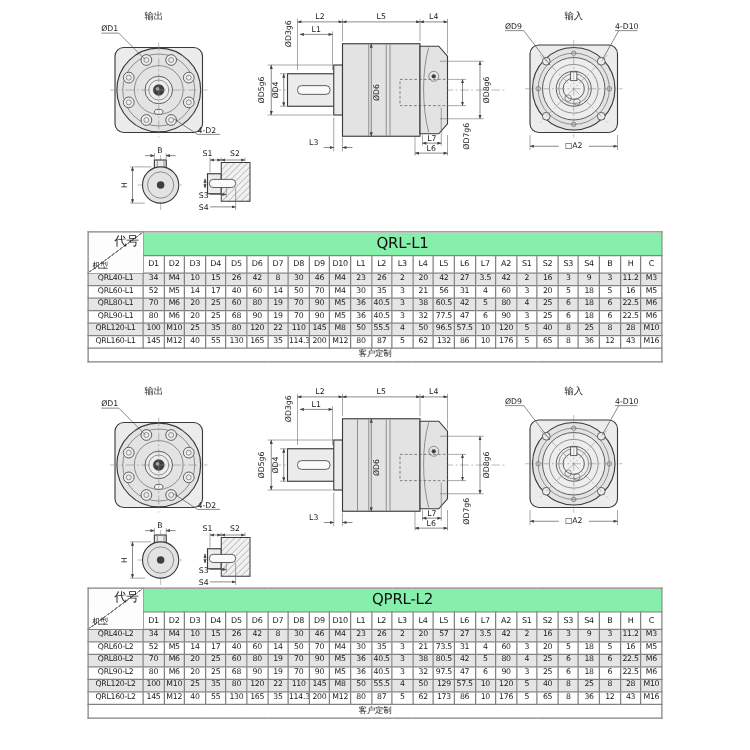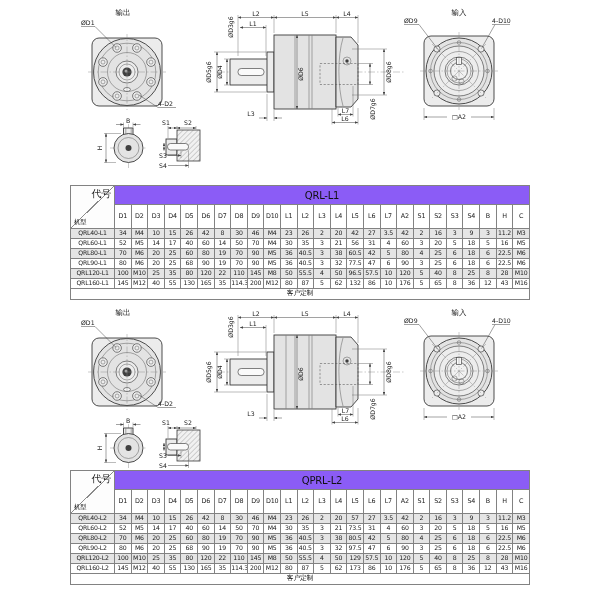--- a/index.html
+++ b/index.html
@@ -19,22 +19,22 @@
   .dash {fill:none;stroke:#555;stroke-width:0.55;stroke-dasharray:2.2 1.6;}
   .dim  {stroke:#444;stroke-width:0.5;fill:none;}
   .ext  {stroke:#666;stroke-width:0.45;fill:none;}
   .hatchrect{stroke:#3a3a3a;stroke-width:0.8;}
 
   table.spec{position:absolute;left:70px;width:460px;border-collapse:collapse;table-layout:fixed;
              font-size:6.2px;color:#1b1b1b;}
   table.spec td,table.spec th{border:1px solid #828282;padding:0;text-align:center;
              white-space:nowrap;overflow:hidden;line-height:1.1;font-weight:normal;letter-spacing:-0.2px;}
   tr.t-title{height:19px;}
-  th.title{background:#8b5cf6;font-size:10px;font-weight:bold;letter-spacing:0.8px;color:#111;}
-  tr.cols{height:24px;background:#ffffff;}
+  th.title{background:#86efac;font-size:12px;font-weight:bold;letter-spacing:0.8px;color:#111;}
+  tr.cols{height:14px;background:#ffffff;}
   tr.cols th{font-size:6.4px;}
   tbody tr{height:10px;background:#ffffff;}
   tbody tr.shade{background:#e5e5e5;}
   td.model{text-align:left;padding-left:2px;}
   tfoot tr{height:11px;margin-top:24px;}
   tfoot td{font-size:6.8px;letter-spacing:1px;background:#fff;}
   th.corner{width:44px;background:#fdfdfd;position:relative;padding:0;}
   .corner-in{position:absolute;inset:0;
      background:linear-gradient(to bottom right,transparent calc(50% - 0.45px),#8a8a8a calc(50% - 0.45px),#8a8a8a calc(50% + 0.45px),transparent calc(50% + 0.45px));}
   .c-top{position:absolute;top:2px;right:3px;font-size:10px;}

